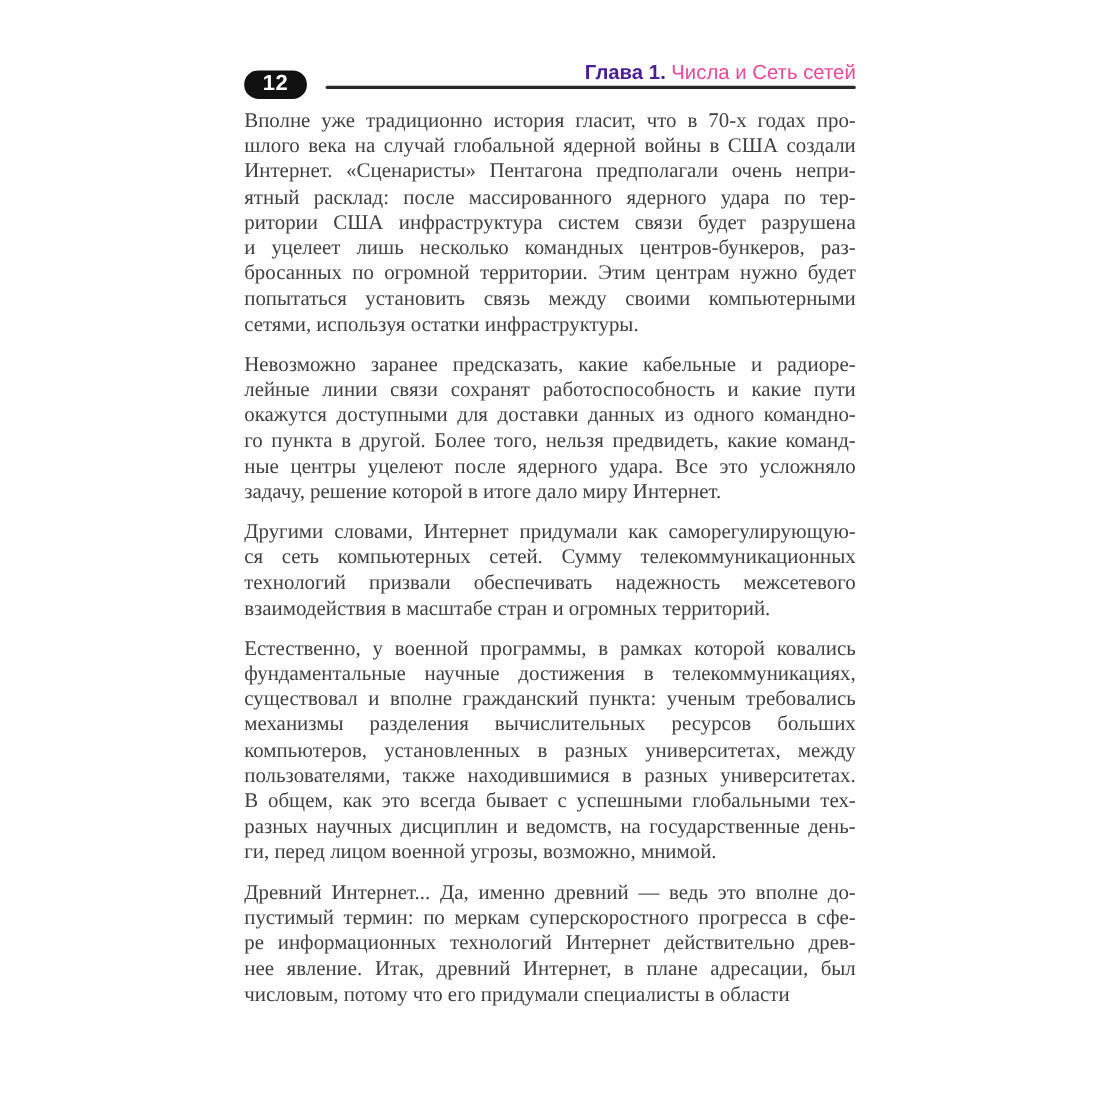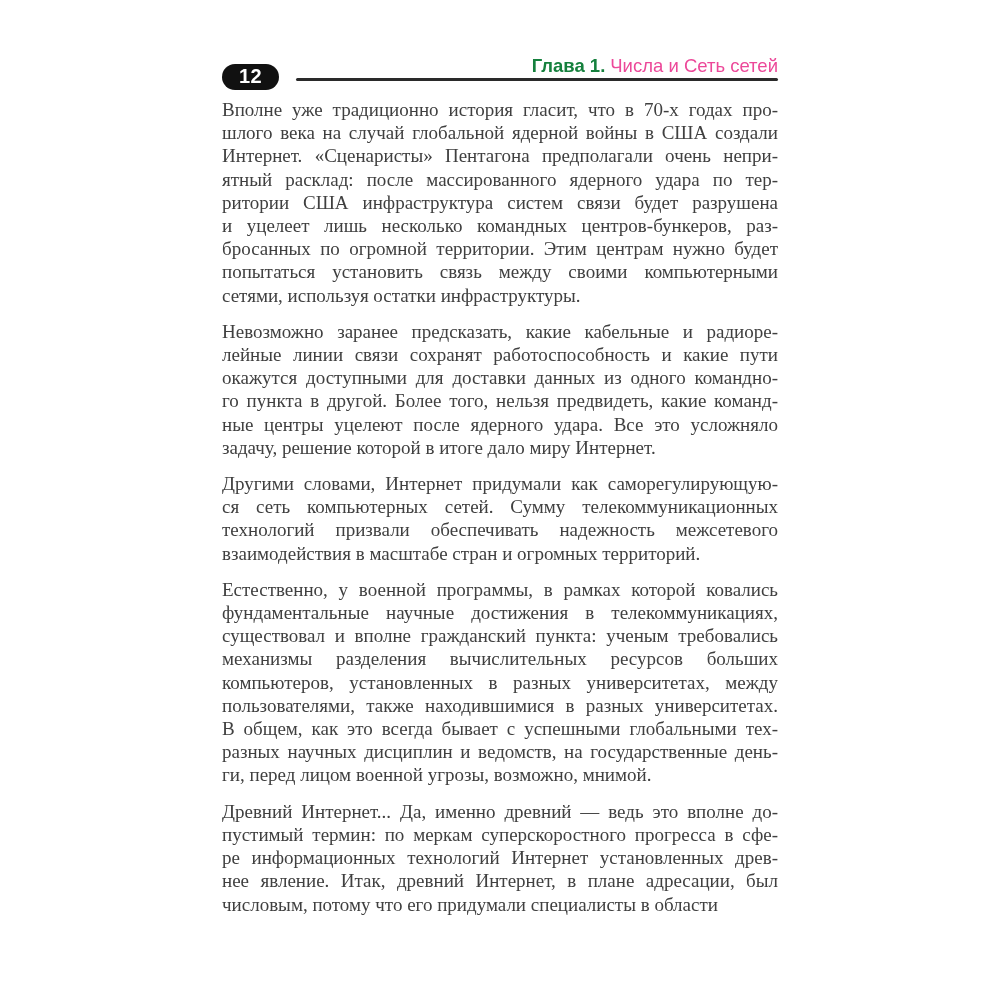--- a/index.html
+++ b/index.html
@@ -43,21 +43,21 @@
     display: flex;
     flex-direction: column;
   }
   .chapter-line {
     text-align: right;
     white-space: nowrap;
     font-family: "Liberation Sans", sans-serif;
     font-size: 18.5px;
     line-height: 20px;
   }
-  .chapter-label { font-weight: bold; color: #15803d; }
+  .chapter-label { font-weight: bold; color: #4c1d95; }
   .chapter-title { color: #ec4899; margin-left: 5px; }
   .header-rule {
     height: 3px;
     background: #2a2a2a;
     margin-top: 2px;
   }
   
   .body-text {
     margin-top: 8px;
     color: #404040;
@@ -121,20 +121,20 @@
           <div class="line">механизмы разделения вычислительных ресурсов больших</div>
           <div class="line">компьютеров, установленных в разных университетах, между</div>
           <div class="line">пользователями, также находившимися в разных университетах.</div>
           <div class="line">В общем, как это всегда бывает с успешными глобальными тех-</div>
           <div class="line">разных научных дисциплин и ведомств, на государственные день-</div>
           <div class="line last">ги, перед лицом военной угрозы, возможно, мнимой.</div>
         </div>
         <div class="para">
           <div class="line">Древний Интернет... Да, именно древний — ведь это вполне до-</div>
           <div class="line">пустимый термин: по меркам суперскоростного прогресса в сфе-</div>
-          <div class="line">ре информационных технологий Интернет установленных древ-</div>
+          <div class="line">ре информационных технологий Интернет действительно древ-</div>
           <div class="line">нее явление. Итак, древний Интернет, в плане адресации, был</div>
           <div class="line last">числовым, потому что его придумали специалисты в области</div>
         </div>
       </div>
 
   </div>
 </div>
 
 </body></html>

